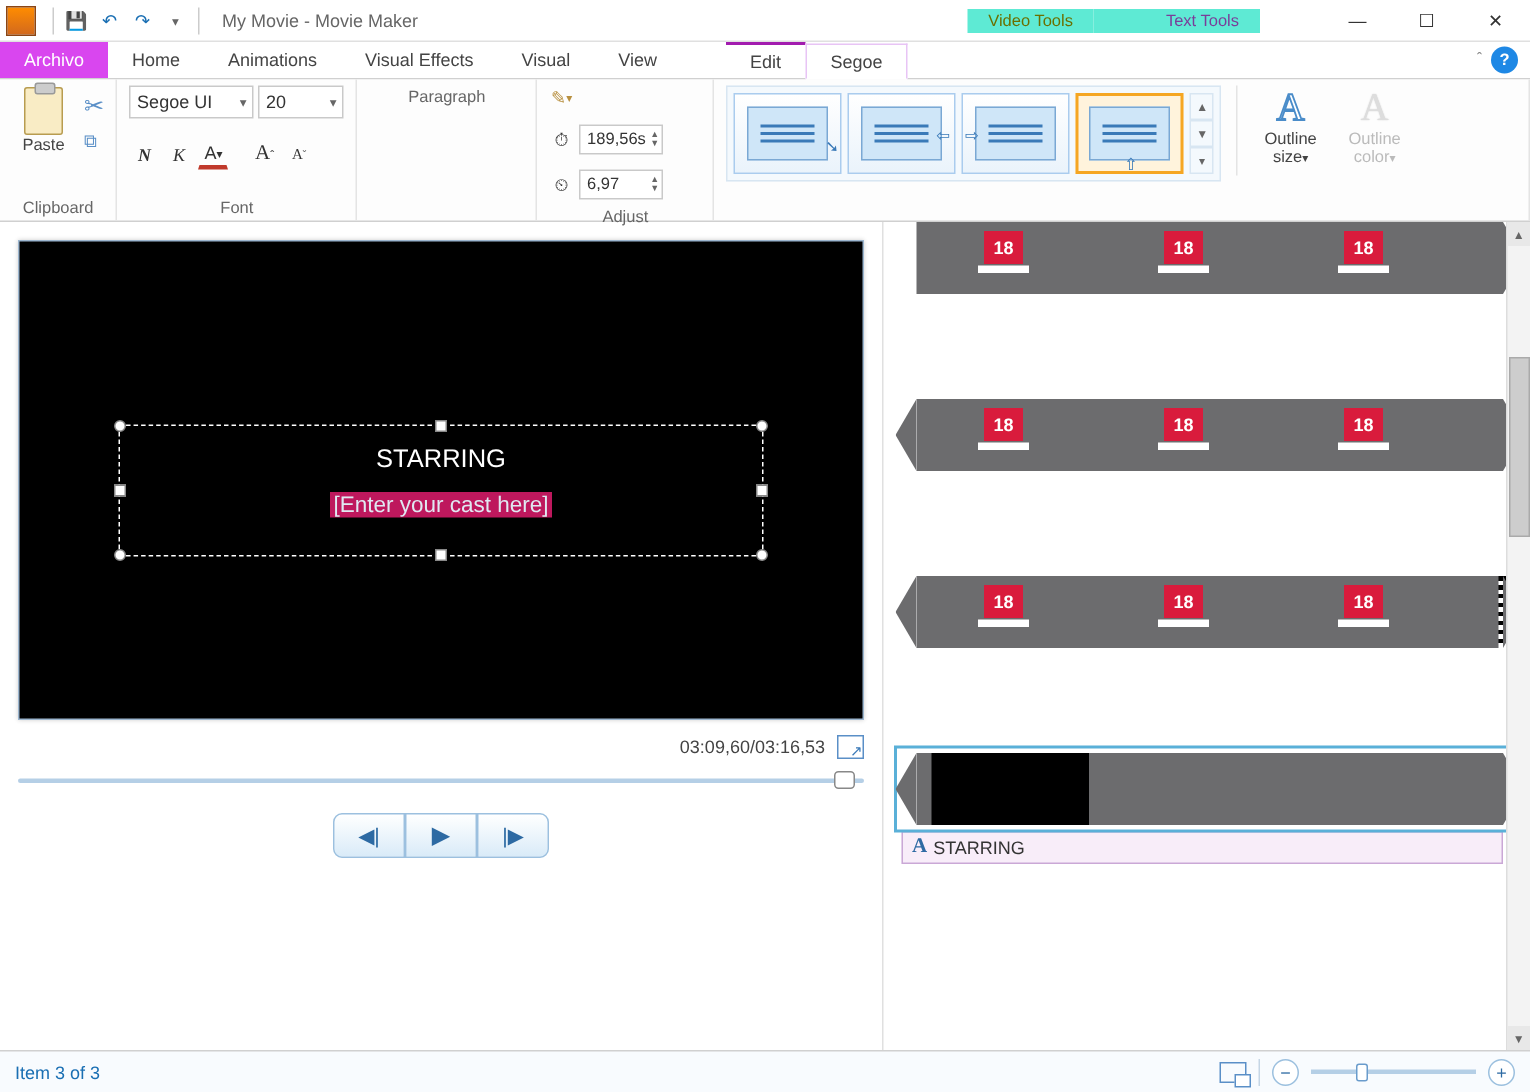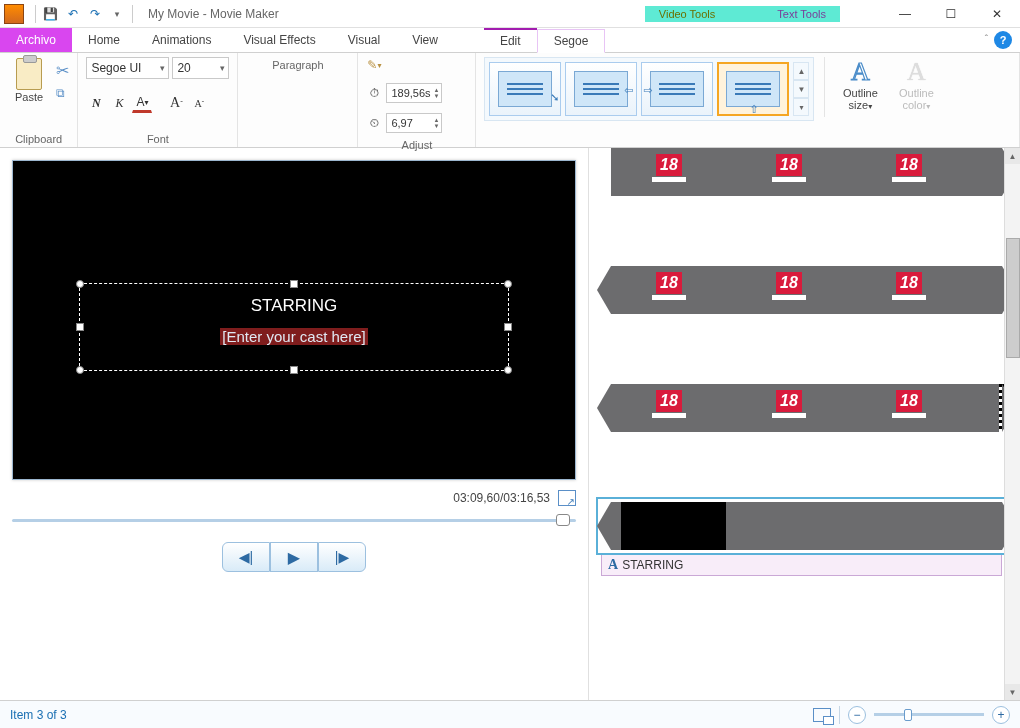--- a/index.html
+++ b/index.html
@@ -75,21 +75,21 @@
 .outline-A.enabled-a { color:#fff; -webkit-text-stroke:1.2px #4a8cc9; }
 
 
 .main { position:absolute; top:148px; bottom:28px; left:0; right:0; display:flex; }
 .preview-pane { width:588px; padding:12px; display:flex; flex-direction:column; }
 .preview-box { background:#000; flex:0 0 320px; border:1px solid #9cb6cf; box-shadow:0 0 3px rgba(0,0,0,0.2); position:relative; }
 .text-frame { position:absolute; left:66px; right:66px; top:122px; height:88px; border:1.5px dashed #fff; }
 .handle { width:8px; height:8px; background:#fff; border:1px solid #888; position:absolute; border-radius:50%; }
 .handle.sq { border-radius:0; }
 .overlay-text { color:#fff; text-align:center; font-size:17px; margin-top:12px; }
-.overlay-edit { color:#e0e8f2; background:#7f1d1d; text-align:center; font-size:15px; width:fit-content; margin:12px auto 0; padding:0 2px; }
+.overlay-edit { color:#e0e8f2; background:#be185d; text-align:center; font-size:15px; width:fit-content; margin:12px auto 0; padding:0 2px; }
 .time-row { display:flex; justify-content:flex-end; align-items:center; gap:8px; margin-top:10px; font-size:12px; color:#444; }
 .fs-icon { width:18px; height:16px; border:1px solid #5a8fc7; position:relative; }
 .fs-icon::after { content:"↗"; position:absolute; right:0; bottom:-2px; font-size:10px; color:#3a7ab8; }
 .seek { margin-top:6px; height:16px; position:relative; }
 .seek-track { position:absolute; top:7px; left:0; right:0; height:3px; background:#b5cfe6; border-radius:2px; }
 .seek-thumb { position:absolute; top:2px; right:6px; width:14px; height:12px; background:#fff; border:1px solid #888; border-radius:3px; }
 .play-controls { display:flex; justify-content:center; gap:0; margin-top:14px; }
 .pc-btn { width:48px; height:30px; border:1px solid #9cc0df; background:linear-gradient(#fff,#d9ebf8); display:flex; align-items:center; justify-content:center; color:#2d6aa3; font-size:14px; cursor:pointer; }
 .pc-btn:first-child { border-radius:6px 0 0 6px; }
 .pc-btn:last-child { border-radius:0 6px 6px 0; }
@@ -99,21 +99,21 @@
 .timeline-pane { flex:1; border-left:1px solid #e0e0e0; position:relative; overflow:hidden; background:#fff; }
 .tl-scroll { position:absolute; top:0; right:0; width:16px; bottom:0; background:#f3f3f3; border-left:1px solid #ddd; }
 .tl-scroll-btn { height:16px; background:#e8e8e8; display:flex; align-items:center; justify-content:center; font-size:8px; color:#666; }
 .tl-scroll-thumb { position:absolute; top:90px; width:14px; left:1px; height:120px; background:#cdcdcd; border:1px solid #aaa; }
 .clip-row { margin:12px 18px 70px 12px; height:48px; position:relative; }
 .clip { position:absolute; left:10px; right:0; top:0; bottom:0; background:#6c6c6e; }
 .clip::before { content:""; position:absolute; left:-14px; top:0; bottom:0; width:14px; background:#6c6c6e; clip-path:polygon(100% 0,100% 100%,0 50%); }
 .clip::after { content:""; position:absolute; right:-14px; top:0; bottom:0; width:14px; background:#6c6c6e; clip-path:polygon(0 0,100% 50%,0 100%); }
 .clip.first::before { display:none; }
 .badge18 { position:absolute; width:36px; height:32px; top:6px; display:flex; flex-direction:column; align-items:center; }
-.badge18 .sq18 { width:26px; height:22px; background:#d91b3c; color:#fff; font-weight:bold; display:flex; align-items:center; justify-content:center; font-size:16px;font-style:italic; }
+.badge18 .sq18 { width:26px; height:22px; background:#d91b3c; color:#fff; font-weight:bold; display:flex; align-items:center; justify-content:center; font-size:12px; }
 .badge18 .bar18 { width:34px; height:5px; background:#fff; margin-top:1px; }
 .clip-row.selected { outline:2px solid #5ab0d8; outline-offset:3px; }
 .clip-row.selected .clip { background:#6c6c6e; }
 .clip-row .title-clip { position:absolute; left:10px; width:105px; top:0; bottom:0; background:#000; }
 .caption-track { margin:4px 18px 0 12px; height:22px; border:1px solid #caa8d6; background:#f8edf9; display:flex; align-items:center; padding:0 6px; gap:4px; }
 .caption-track .cap-A { color:#2d6aa3; font-family:"Times New Roman",serif; font-weight:bold; font-size:14px; }
 .film-edge { position:absolute; right:-3px; top:0; bottom:0; width:6px; background:repeating-linear-gradient(#000 0 3px,#fff 3px 6px); }
 
 
 .statusbar { position:absolute; bottom:0; left:0; right:0; height:28px; border-top:1px solid #d0d0d0; background:#f8fbfe; display:flex; align-items:center; padding:0 10px; font-size:12px; color:#1a6fb3; }

